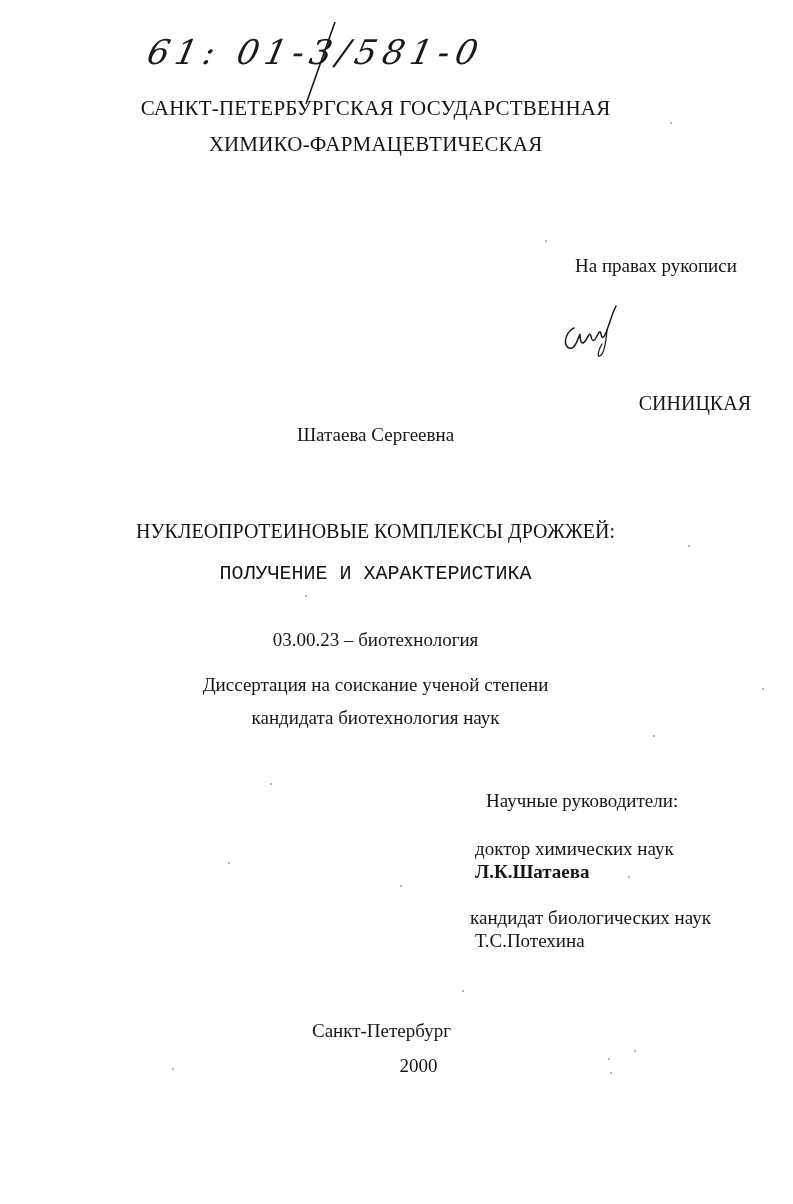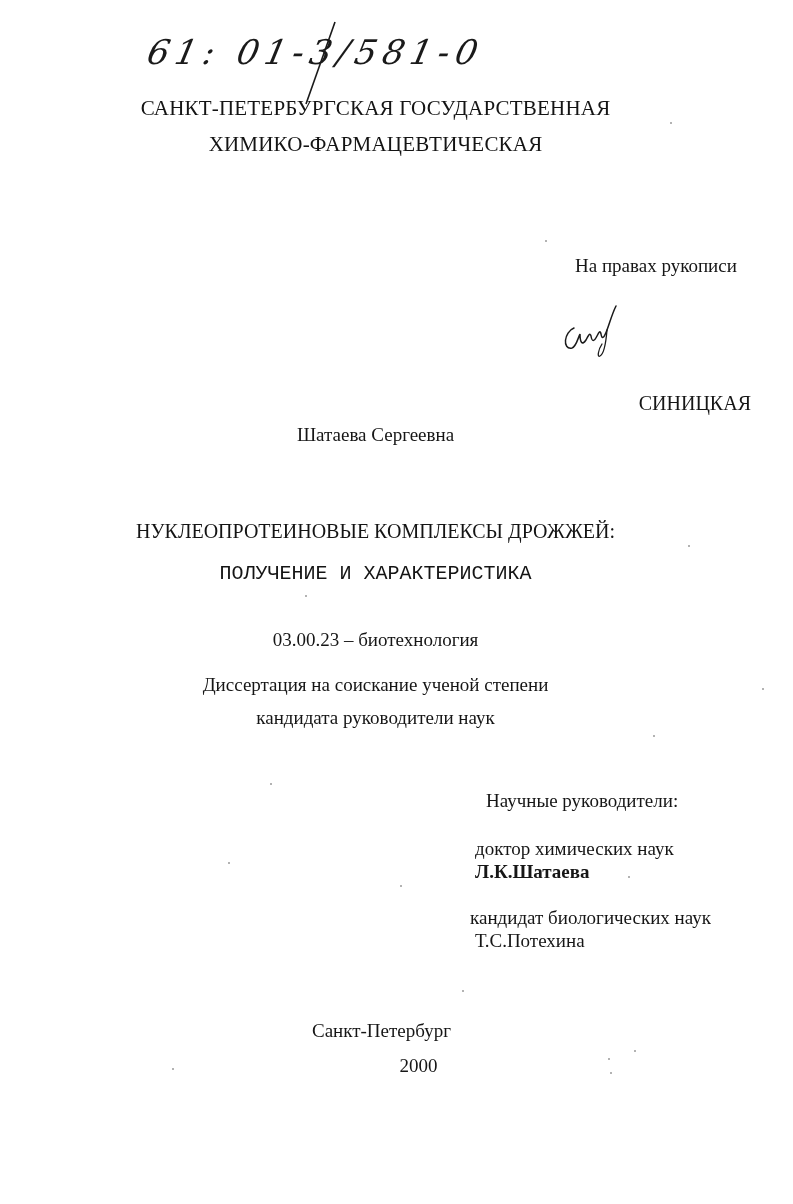--- a/index.html
+++ b/index.html
@@ -75,21 +75,21 @@
 
   <div class="abs center plain" style="top:392px; font-size:20px;text-align:right;">СИНИЦКАЯ</div>
   <div class="abs center plain" style="top:424px;">Шатаева Сергеевна</div>
 
   <div class="abs center title-caps" style="top:508px;margin-top:12px;">НУКЛЕОПРОТЕИНОВЫЕ КОМПЛЕКСЫ ДРОЖЖЕЙ:</div>
   <div class="abs center title-caps" style="top:562px;font-family:Liberation Mono, monospace;">ПОЛУЧЕНИЕ И ХАРАКТЕРИСТИКА</div>
 
   <div class="abs center plain" style="top:629px;">03.00.23 – биотехнология</div>
 
   <div class="abs center plain" style="top:674px;">Диссертация на соискание ученой степени</div>
-  <div class="abs center plain" style="top:707px;">кандидата руководители наук</div>
+  <div class="abs center plain" style="top:707px;">кандидата биотехнология наук</div>
 
   <div class="abs plain" style="left:475px; top:790px;margin-left:11px;">Научные руководители:</div>
 
   <div class="abs plain" style="left:475px; top:838px;">доктор химических наук</div>
   <div class="abs plain" style="left:475px; top:861px;font-weight:bold;">Л.К.Шатаева</div>
 
   <div class="abs plain" style="left:470px; top:907px;">кандидат биологических наук</div>
   <div class="abs plain" style="left:475px; top:930px;">Т.С.Потехина</div>
 
   <div class="abs center plain" style="top:1020px; left:6px;">Санкт-Петербург</div>

